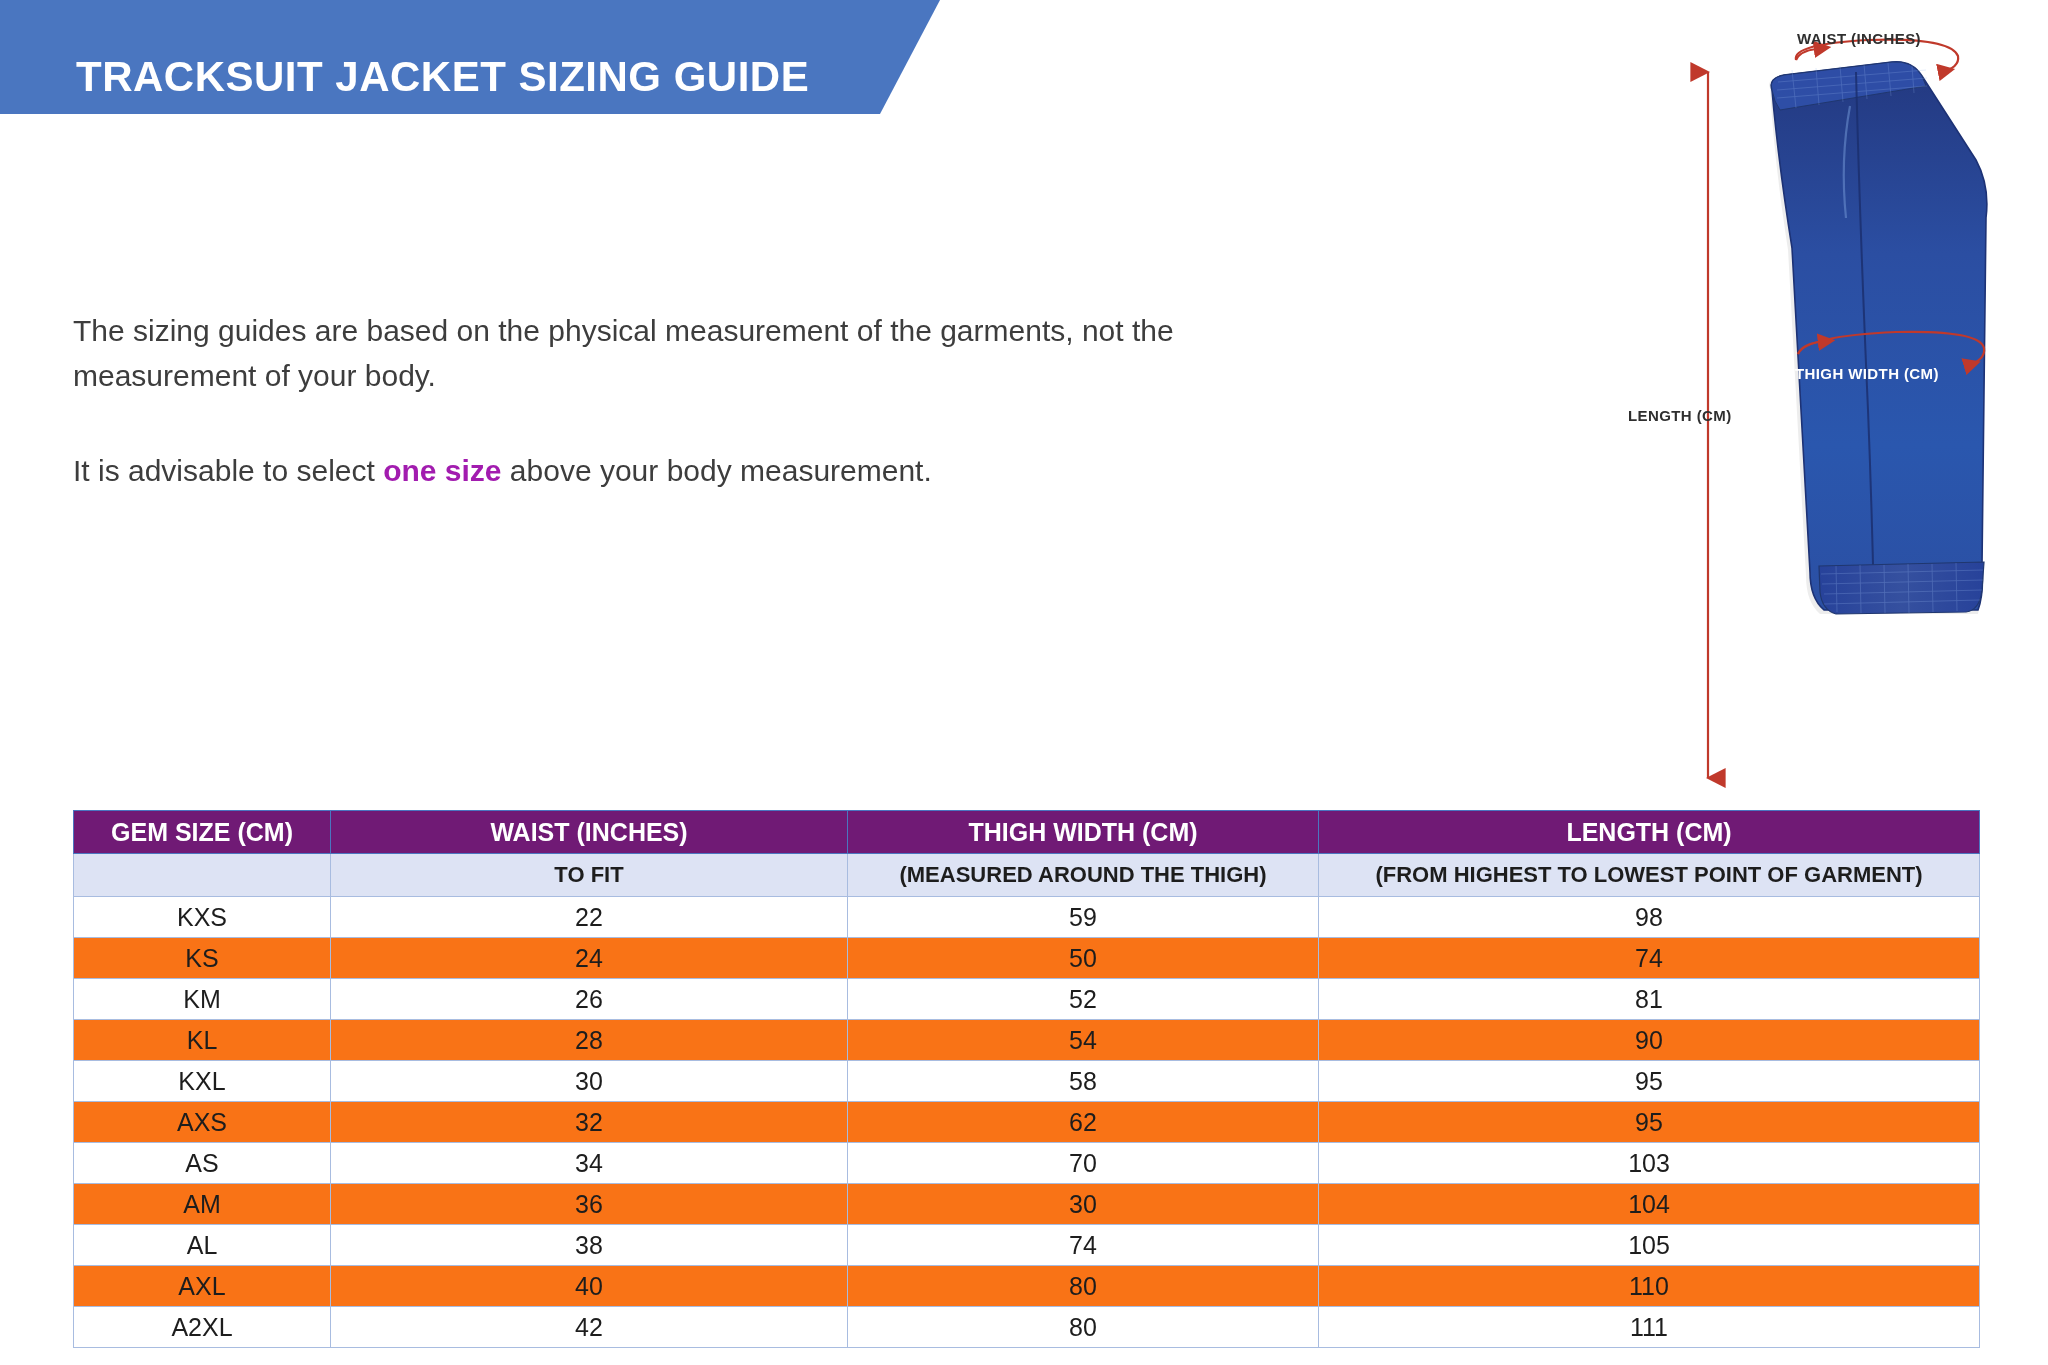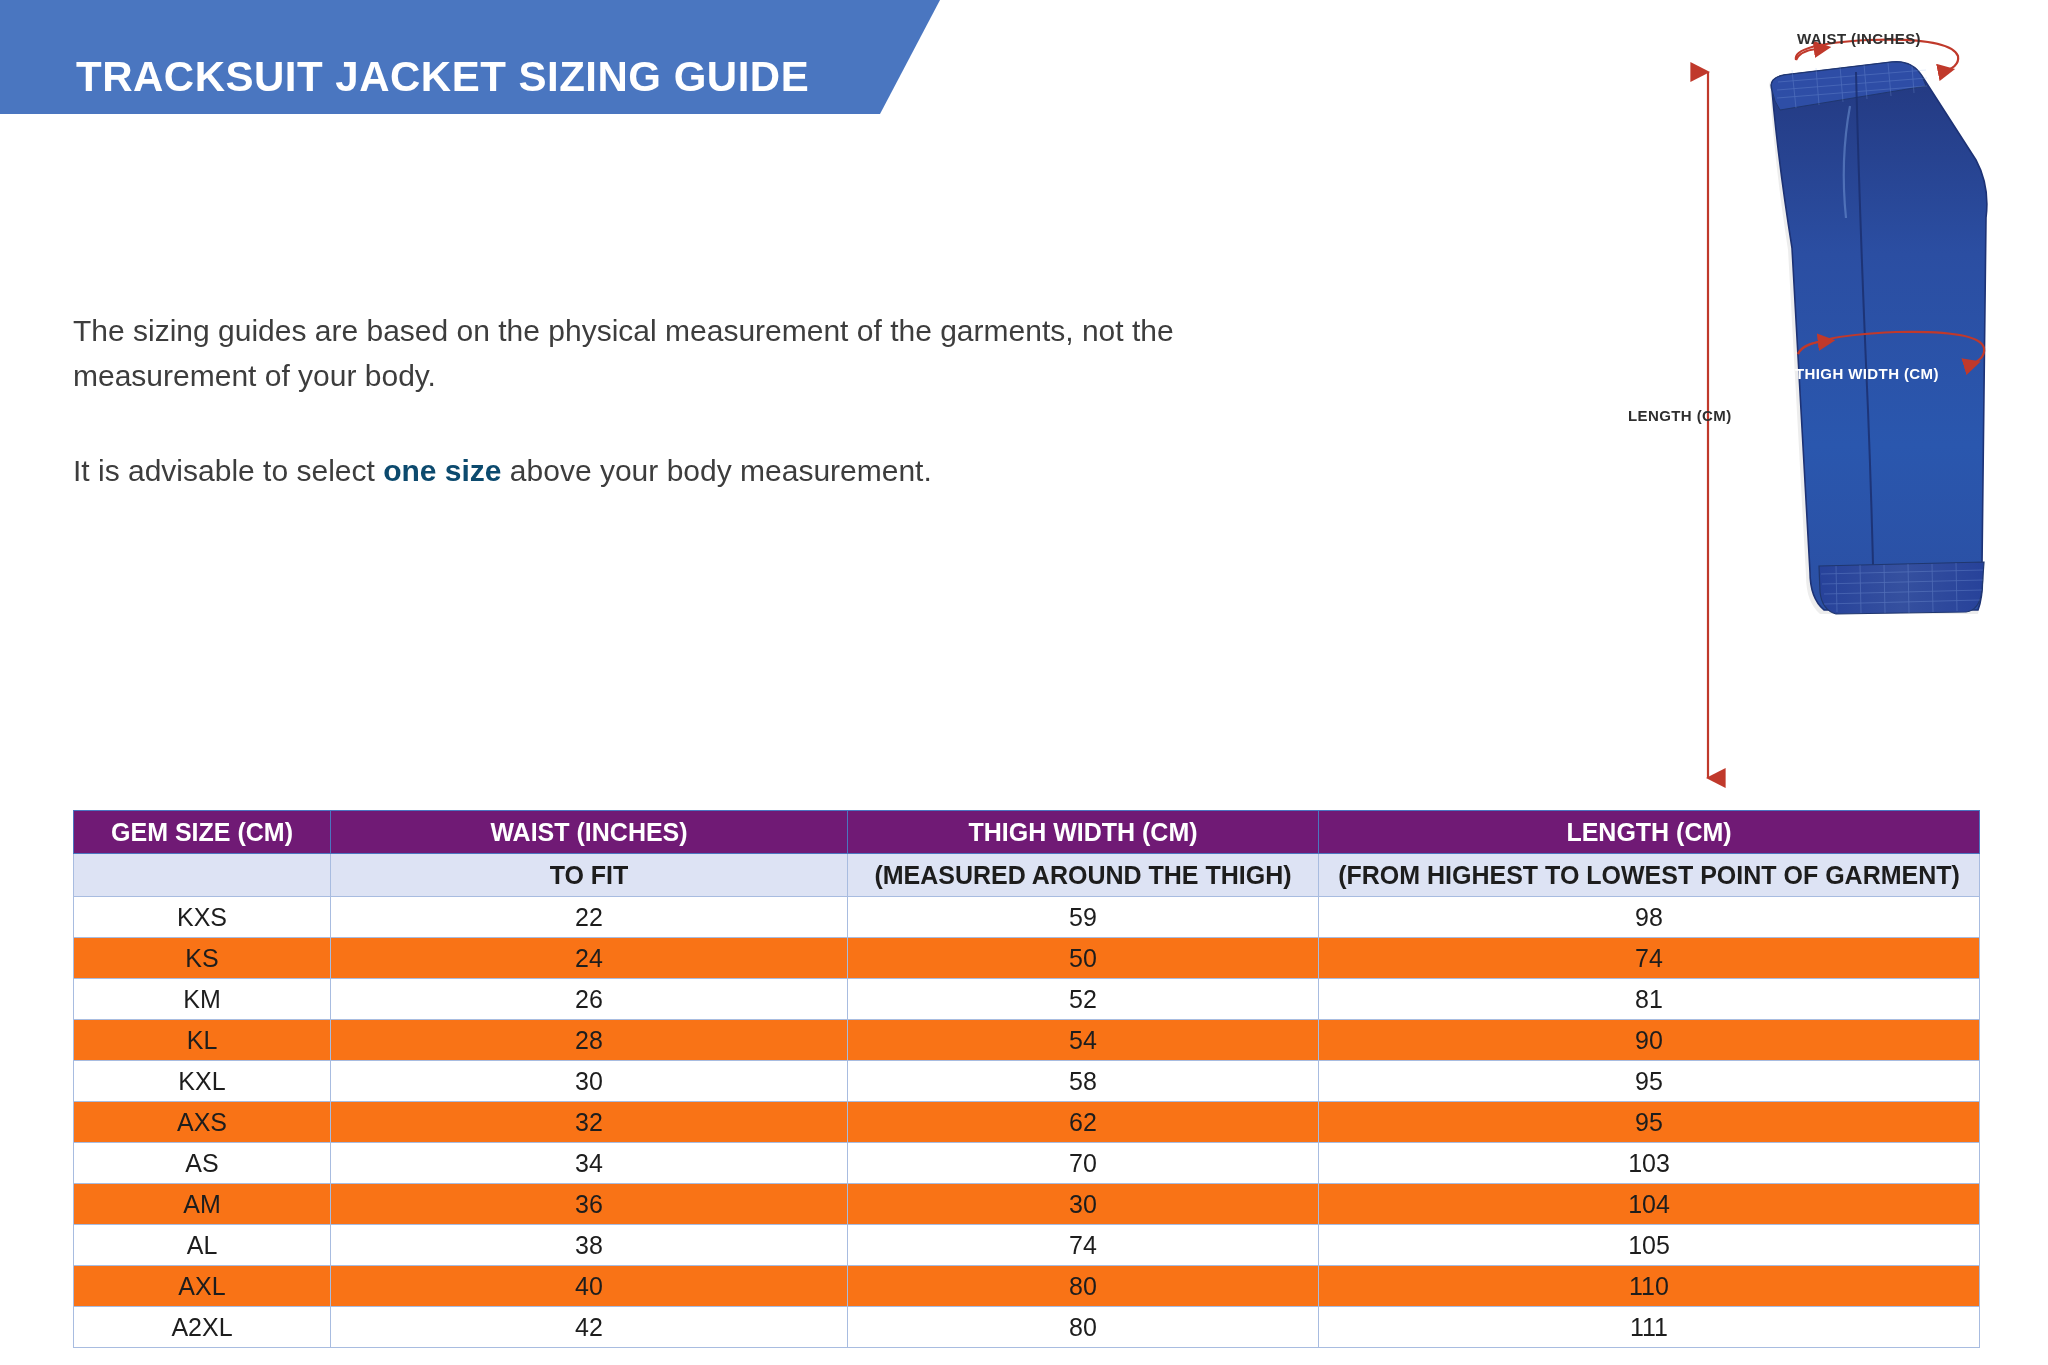--- a/index.html
+++ b/index.html
@@ -47,21 +47,21 @@
   }
   #intro-paragraph-1 { top: 308px; }
   #intro-paragraph-2 { top: 448px; }
   .intro-text {
     font-size: 30px;
     line-height: 45px;
     color: #3d3d3d;
     font-weight: 500;
   }
   .accent-red {
-    color: #0c4a6e;
+    color: #a21caf;
     font-weight: bold;
   }
 
   
   #illustration {
     position: absolute;
     left: 1620px;
     top: 10px;
     width: 428px;
     height: 790px;
@@ -112,21 +112,21 @@
     background: #701a75;
     color: #ffffff;
     font-weight: bold;
     font-size: 25px;
     height: 42px;
     border-color: #4a76c0;
   }
   #size-table tr.subheader td {
     background: #dde3f4;
     font-weight: bold;
-    font-size: 25px;
+    font-size: 22px;
     height: 42px;
   }
   #size-table tbody tr.row-odd td { background: #ffffff; }
   #size-table tbody tr.row-even td { background: #f97316; text-align: center; }
 
   .col-size { width: 256px; }
   .col-waist { width: 516px; }
   .col-thigh { width: 470px; }
   .col-length { width: 660px; }
 </style>

